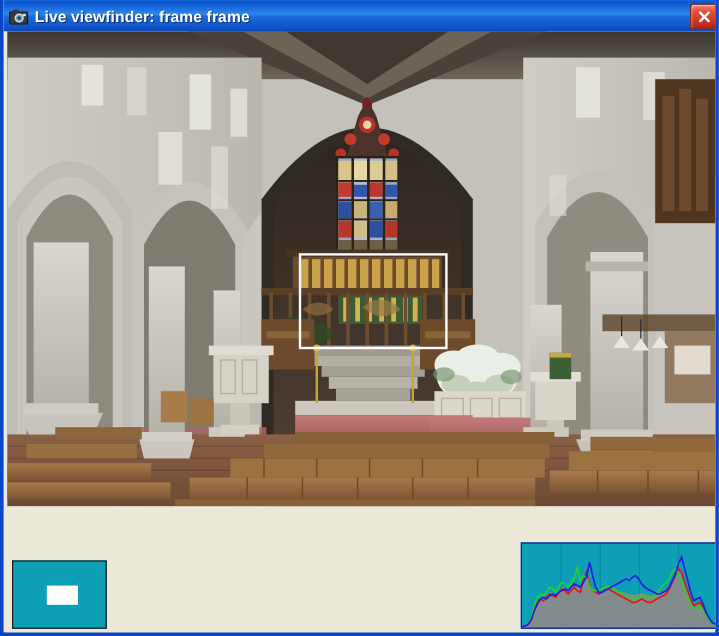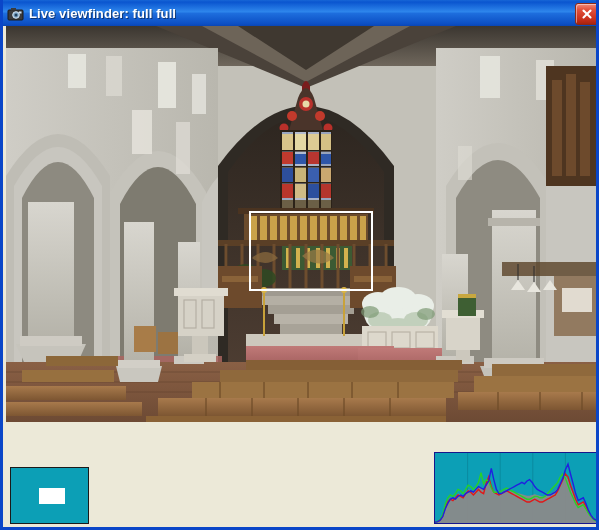--- a/index.html
+++ b/index.html
@@ -102,21 +102,21 @@
   <div id="titlebar">
     <div id="titlebar-icon">
       <svg width="17" height="17" viewBox="0 0 17 17" aria-hidden="true">
         <rect x="1" y="5" width="15" height="10" rx="1" fill="#3b3b3b" stroke="#1a1a1a"></rect>
         <rect x="4" y="3" width="5" height="2.5" fill="#3b3b3b"></rect>
         <circle cx="9" cy="10" r="3.3" fill="#7ea6c8" stroke="#d7e6f2" stroke-width="1"></circle>
         <circle cx="9" cy="10" r="1.5" fill="#22415c"></circle>
         <rect x="12" y="6.5" width="2.5" height="2" fill="#cfe2f0"></rect>
       </svg>
     </div>
-    <span id="titlebar-text">Live viewfinder: full full</span>
+    <span id="titlebar-text">Live viewfinder: frame frame</span>
     <div id="close-button">
       <span class="x1"></span>
         <span class="x2"></span>
     </div>
   </div>
 
   <div id="viewfinder">
     <svg viewBox="0 0 593 396" preserveAspectRatio="none" aria-hidden="true">
       <defs>
         <linearGradient id="stoneL" x1="0" y1="0" x2="1" y2="0">

